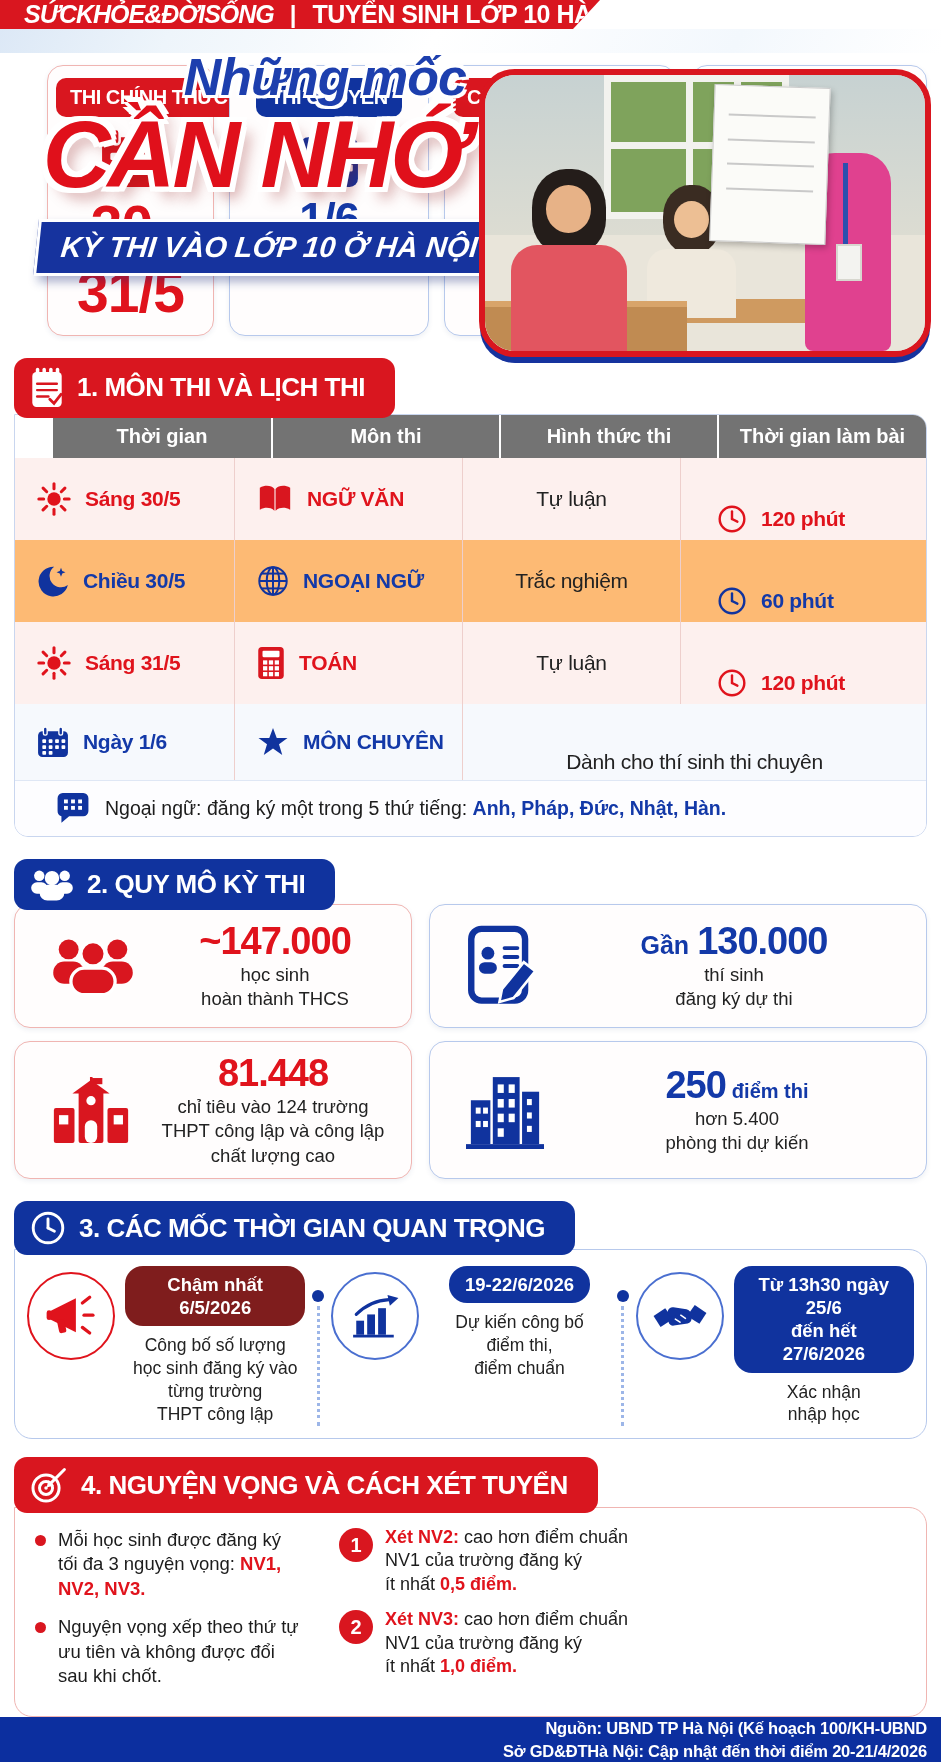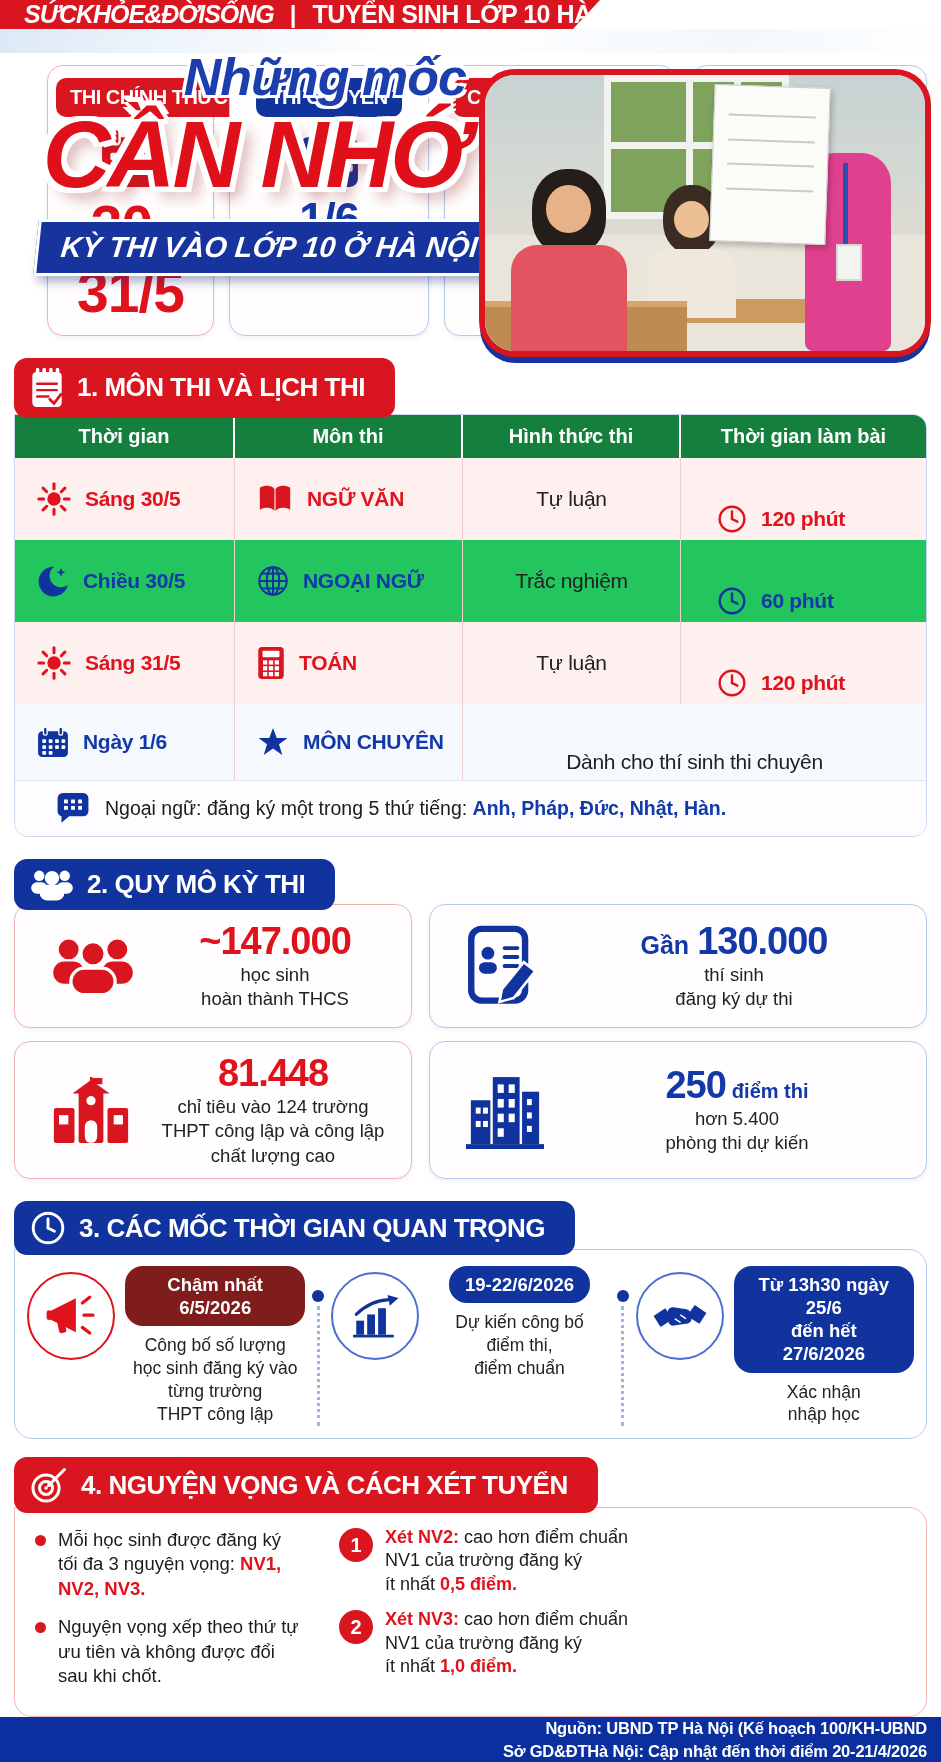--- a/index.html
+++ b/index.html
@@ -69,27 +69,27 @@
   .ic{display:inline-block;vertical-align:middle;}
   .stat-icon{margin:10px 0 4px;}
   
   .sec{margin:22px 14px 0;}
   .sec-pill{display:inline-flex;align-items:center;gap:13px;color:#fff;font-weight:900;font-size:26px;
             letter-spacing:-0.5px;padding:9px 30px 9px 16px;border-radius:13px;position:relative;z-index:2;}
   .sec-pill.red{background:#d9161f;}
   .sec-pill.blue{background:#10339e;}
   
   .table{border:1.5px solid #c9d6ef;border-radius:0 14px 14px 14px;overflow:hidden;margin-top:-4px;}
-  .t-head{display:grid;grid-template-columns:220px 228px 218px auto;background:#15803d;}
+  .t-head{display:grid;grid-template-columns:220px 228px 218px auto;background:#737373;margin-left:38px;}
   .t-head>div{color:#fff;font-weight:900;font-size:20px;text-align:center;padding:10px 4px;border-right:2px solid #fff;}
   .t-head>div:last-child{border-right:none;border-radius:19px;}
   .t-row{display:grid;grid-template-columns:220px 228px 218px auto;min-height:60px;align-items:center;}
   .t-row.merged{grid-template-columns:220px 228px auto;}
   .t-row.pink{background:#fdf0ee;}
-  .t-row.lblue{background:#22c55e;}
+  .t-row.lblue{background:#fdba74;}
   .t-row.white{background:#f6f9fd;}
   .t-cell{display:flex;align-items:center;gap:14px;padding:6px 10px 6px 22px;align-self:stretch;
           border-right:1px solid #eecfcc;}
   .t-row .t-cell:last-child{border-right:none;margin-top:40px;}
   .t-cell.center{justify-content:center;padding-left:10px;}
   .cell-text{font-weight:700;font-size:21px;letter-spacing:-0.3px;}
   .cell-text.red{color:#e0131c;}
   .cell-text.blue{color:#1339a8;}
   .cell-text.dark{color:#222;font-weight:400;}
   .note-row{display:flex;align-items:center;gap:14px;background:#fdfdff;border-top:1px solid #dfe7f5;

